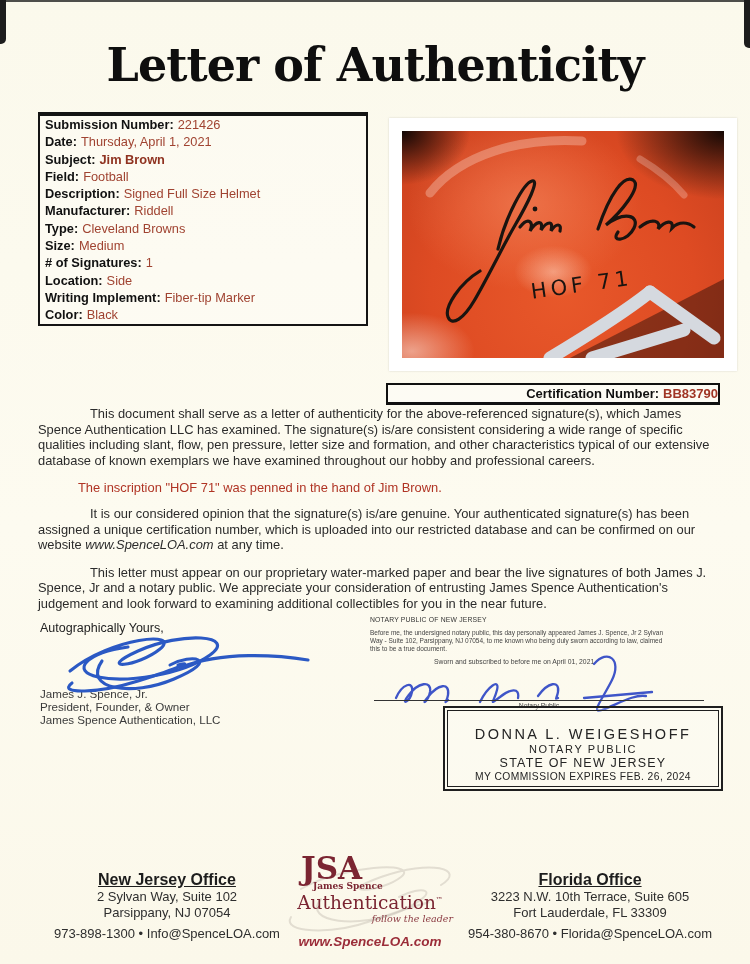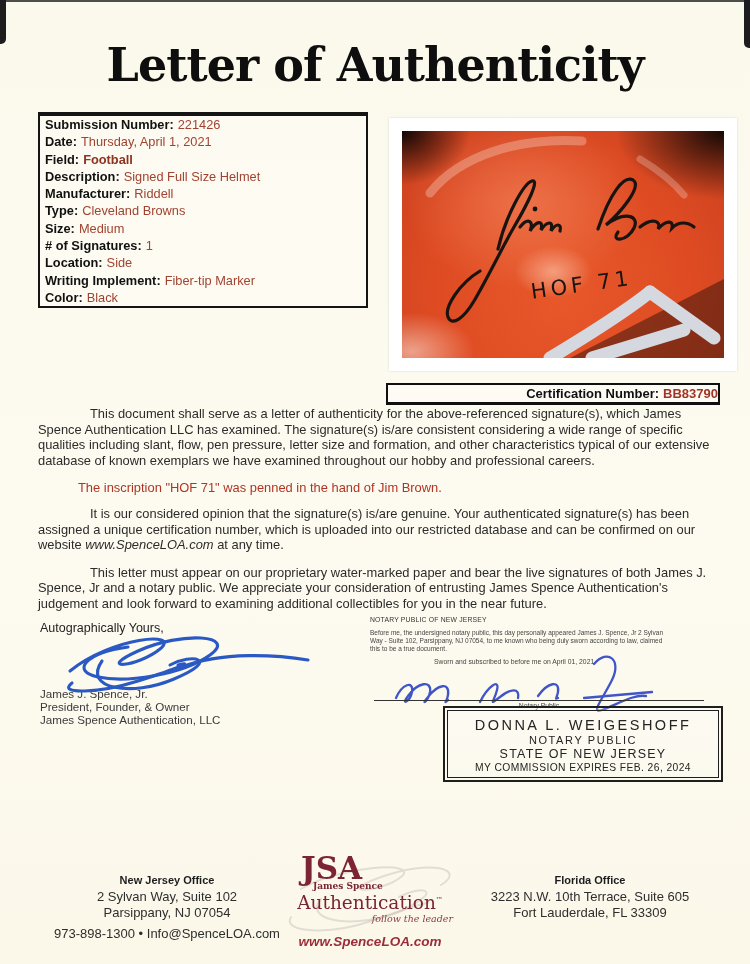--- a/index.html
+++ b/index.html
@@ -71,29 +71,29 @@
   
   .notary{position:absolute;left:370px;top:616px;width:345px;}
   .notary .nh{font-size:6.8px;letter-spacing:.2px;color:#333;}
   .notary .nb{margin-top:6px;width:302px;font-size:6.5px;line-height:8px;color:#444;}
   .notary .sworn{margin-top:5px;margin-left:64px;font-size:6.8px;color:#444;}
   .notary .nsig{position:absolute;left:18px;top:36px;}
   .notary .nline{position:absolute;left:4px;top:84px;width:330px;border-top:1.3px solid #333;}
   .notary .nlinelabel{position:absolute;left:4px;top:86px;width:330px;text-align:center;font-size:6.8px;color:#444;}
 
   .stamp{position:absolute;left:443px;top:706px;width:272px;border:2.5px solid #1e1e1e;padding:2px;background:rgba(255,255,255,.2);}
-  .stamp-inner{border:1px solid #1e1e1e;padding:6px 4px 4px;text-align:center;color:#242424;}
+  .stamp-inner{border:1px solid #1e1e1e;padding:15px 4px 4px;text-align:center;color:#242424;}
   .stamp .s1{font-size:14.5px;letter-spacing:2.5px;}
   .stamp .s2{font-size:11px;letter-spacing:1.6px;margin-top:1px;}
   .stamp .s3{font-size:12.5px;letter-spacing:1.2px;margin-top:1px;}
   .stamp .s4{font-size:10.3px;letter-spacing:.4px;margin-top:1px;}
 
   
   .office{position:absolute;top:872px;text-align:center;font-size:13px;line-height:16.5px;color:#2e2e2e;}
-  .office .oh{font-weight:bold;font-size:11px;color:#1d1d1d;}
+  .office .oh{font-weight:bold;font-size:16px;color:#1d1d1d;text-decoration:underline;}
   .office .contact{margin-top:4px;}
   .office.nj{left:36px;width:262px;}
   .office.fl{left:452px;width:276px;}
 
   .logo{position:absolute;left:287px;top:853px;width:166px;text-align:left;color:#7B2532;}
   .logo .wm{position:absolute;left:-16px;top:6px;opacity:.55;}
   .logo .acro{font-family:"DejaVu Serif",serif;font-weight:bold;font-size:31px;line-height:30px;margin-left:14px;position:relative;}
   .logo .jsname{font-family:"DejaVu Serif",serif;font-size:9px;font-weight:bold;margin-left:26px;margin-top:-2px;position:relative;}
   .logo .word{font-family:"DejaVu Serif",serif;font-size:18.5px;line-height:19px;margin-top:0;position:relative;text-align:center;}
   .logo .tm{font-size:7px;vertical-align:super;}
@@ -107,20 +107,21 @@
 
   <div class="edge-top"></div>
   <div class="corner left"></div>
   <div class="corner right"></div>
 
   <div class="title">Letter of Authenticity</div>
 
   <div class="details">
     <div class="row"><span class="lbl">Submission Number:</span><span class="val">221426</span></div>
     <div class="row"><span class="lbl">Date:</span><span class="val">Thursday, April 1, 2021</span></div>
+    <div class="row"><span class="lbl">Subject:</span><span class="val">Jim Brown</span></div>
     <div class="row"><span class="lbl">Field:</span><span class="val">Football</span></div>
     <div class="row"><span class="lbl">Description:</span><span class="val">Signed Full Size Helmet</span></div>
     <div class="row"><span class="lbl">Manufacturer:</span><span class="val">Riddell</span></div>
     <div class="row"><span class="lbl">Type:</span><span class="val">Cleveland Browns</span></div>
     <div class="row"><span class="lbl">Size:</span><span class="val">Medium</span></div>
     <div class="row"><span class="lbl"># of Signatures:</span><span class="val">1</span></div>
     <div class="row"><span class="lbl">Location:</span><span class="val">Side</span></div>
     <div class="row"><span class="lbl">Writing Implement:</span><span class="val">Fiber-tip Marker</span></div>
     <div class="row"><span class="lbl">Color:</span><span class="val">Black</span></div>
   </div>
@@ -226,15 +227,16 @@
     <div class="jsname">James Spence</div>
     <div class="word"><span>Authentication</span><span class="tm">™</span></div>
     <div class="tag">follow the leader</div>
     <div class="web">www.SpenceLOA.com</div>
   </div>
 
   <div class="office fl">
     <div class="oh">Florida Office</div>
     <div>3223 N.W. 10th Terrace, Suite 605</div>
     <div>Fort Lauderdale, FL 33309</div>
+    <div class="contact">954-380-8670 • Florida@SpenceLOA.com</div>
   </div>
 
 </div>
 
 </body></html>

